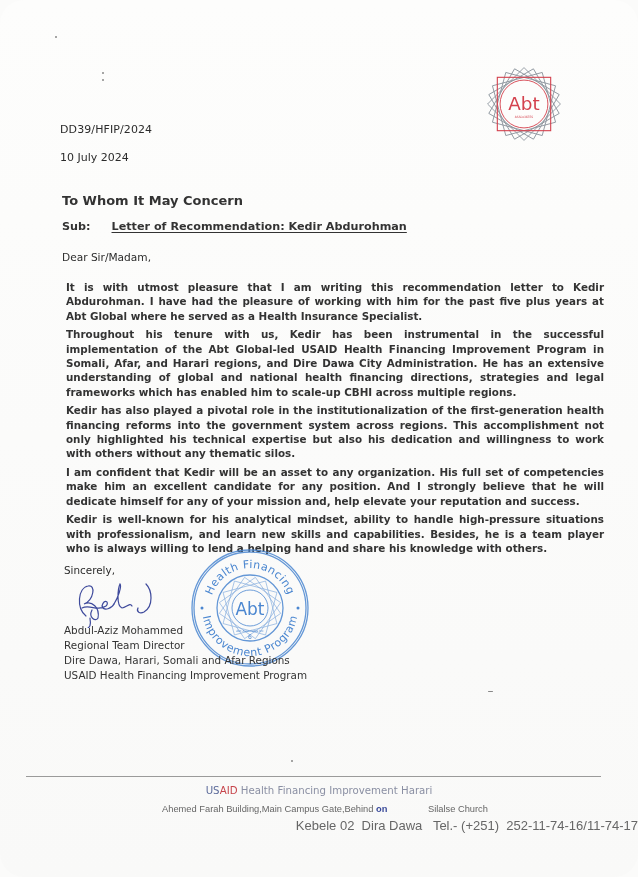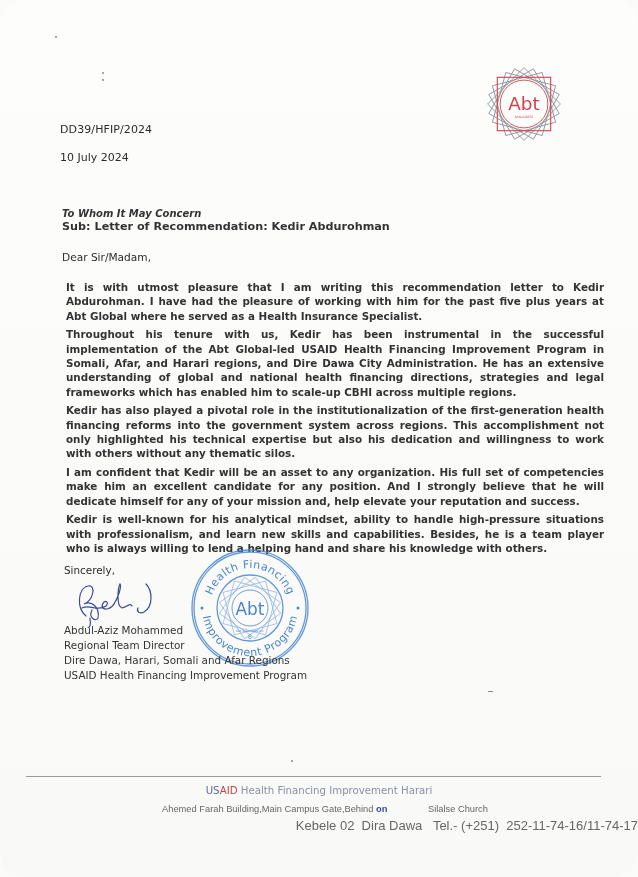--- a/index.html
+++ b/index.html
@@ -7,23 +7,23 @@
       width: 638px; height: 877px; overflow: hidden;
       background: #fbfbfa;
       font-family: "DejaVu Sans", sans-serif;
       color: #2b2b2b;
       position: relative;
     }
     .page { position: absolute; left: 0; top: 0; width: 638px; height: 877px; background: linear-gradient(180deg,#fdfdfc 0%,#f9f9f8 100%); border-radius: 24px; }
     .abs { position: absolute; }
     .ref { left: 60px; top: 123px; font-size: 11px; letter-spacing: 0.1px; }
     .date { left: 60px; top: 151px; font-size: 11px; }
-    .to { left: 62px; top: 208px; font-size: 10px; font-weight: bold; color: #333; font-style: italic; }
+    .to { left: 62px; top: 193px; font-size: 13px; font-weight: bold; color: #333; }
     .sub { left: 62px; top: 220px; font-size: 11.2px; font-weight: bold; color: #333; }
-    .sub .u { text-decoration-thickness: 1px; text-underline-offset: 2px; margin-left: 4px; }
+    .sub .u { text-decoration: underline; text-decoration-thickness: 1px; text-underline-offset: 2px; margin-left: 21px; }
     .dear { left: 62px; top: 251px; font-size: 10.6px; }
     .body {
       left: 62px; top: 276px; width: 546px;
       font-size: 10.35px; line-height: 14.4px; text-align: justify;
       color: #333;
     }
     .body p { margin: 4px; font-weight: bold; }
     .sincerely { left: 64px; top: 564px; font-size: 10.4px; }
     .sig-block { left: 64px; top: 623px; font-size: 10.4px; line-height: 15px; color: #333; }
     .signature { left: 70px; top: 578px; width: 90px; height: 50px; }

